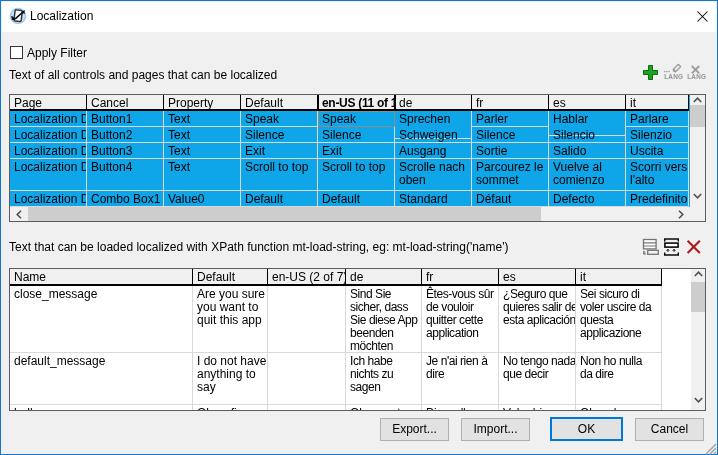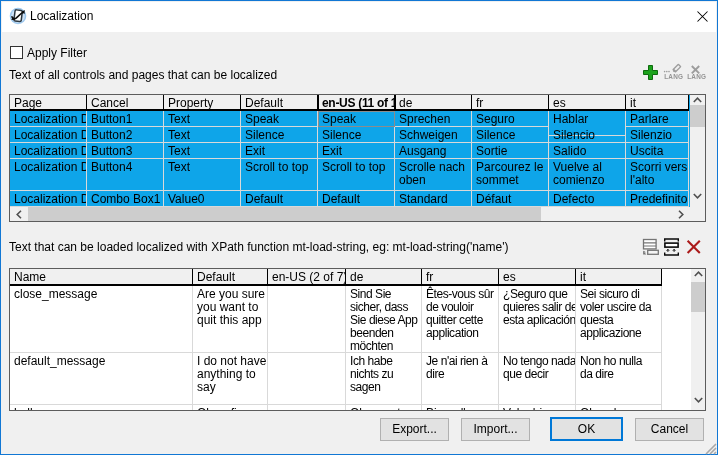--- a/index.html
+++ b/index.html
@@ -58,22 +58,22 @@
 <div class="hc" style="left:308px;top:0;width:77px;height:14px;font-weight:bold;letter-spacing:-0.3px;">en-US (11 of 11)</div>
 <div class="hc" style="left:385px;top:0;width:77px;height:14px;">de</div>
 <div class="hc" style="left:462px;top:0;width:77px;height:14px;">fr</div>
 <div class="hc" style="left:539px;top:0;width:77px;height:14px;">es</div>
 <div class="hc" style="left:616px;top:0;width:63px;height:14px;">it</div>
 <div class="cell" style="left:0px;top:16px;width:77px;height:16px;border-right:1px solid #d9d9d9;border-bottom:1px solid #d9d9d9">Localization Demo</div>
 <div class="cell" style="left:77px;top:16px;width:77px;height:16px;border-right:1px solid #d9d9d9;border-bottom:1px solid #d9d9d9">Button1</div>
 <div class="cell" style="left:154px;top:16px;width:77px;height:16px;border-right:1px solid #d9d9d9;border-bottom:1px solid #d9d9d9">Text</div>
 <div class="cell" style="left:231px;top:16px;width:77px;height:16px;border-right:1px solid #d9d9d9;border-bottom:1px solid #d9d9d9">Speak</div>
 <div class="cell" style="left:308px;top:16px;width:77px;height:16px;border-right:1px solid #d9d9d9;border-bottom:1px solid #d9d9d9">Speak</div>
-<div class="cell" style="left:385px;top:16px;width:77px;height:16px;border-right:1px solid #d9d9d9;border-bottom:1px solid #d9d9d9">Sprechen</div>
-<div class="cell" style="left:462px;top:16px;width:77px;height:16px;border-right:1px solid #d9d9d9;border-bottom:1px solid #d9d9d9">Seguro</div>
+<div class="cell" style="left:385px;top:16px;width:77px;height:28px;border-right:1px solid #d9d9d9;border-bottom:1px solid #d9d9d9">Sprechen</div>
+<div class="cell" style="left:462px;top:16px;width:77px;height:16px;border-right:1px solid #d9d9d9;border-bottom:1px solid #d9d9d9">Parler</div>
 <div class="cell" style="left:539px;top:16px;width:77px;height:25px;border-right:1px solid #d9d9d9;border-bottom:1px solid #d9d9d9">Hablar</div>
 <div class="cell" style="left:616px;top:16px;width:63px;height:16px;border-right:1px solid #d9d9d9;border-bottom:1px solid #d9d9d9">Parlare</div>
 <div class="cell" style="left:0px;top:32px;width:77px;height:16px;border-right:1px solid #d9d9d9;border-bottom:1px solid #d9d9d9">Localization Demo</div>
 <div class="cell" style="left:77px;top:32px;width:77px;height:16px;border-right:1px solid #d9d9d9;border-bottom:1px solid #d9d9d9">Button2</div>
 <div class="cell" style="left:154px;top:32px;width:77px;height:16px;border-right:1px solid #d9d9d9;border-bottom:1px solid #d9d9d9">Text</div>
 <div class="cell" style="left:231px;top:32px;width:77px;height:16px;border-right:1px solid #d9d9d9;border-bottom:1px solid #d9d9d9">Silence</div>
 <div class="cell" style="left:308px;top:32px;width:77px;height:16px;border-right:1px solid #d9d9d9;border-bottom:1px solid #d9d9d9">Silence</div>
 <div class="cell" style="left:385px;top:32px;width:77px;height:16px;border-right:1px solid #d9d9d9;border-bottom:1px solid #d9d9d9">Schweigen</div>
 <div class="cell" style="left:462px;top:32px;width:77px;height:16px;border-right:1px solid #d9d9d9;border-bottom:1px solid #d9d9d9">Silence</div>
 <div class="cell" style="left:539px;top:32px;width:77px;height:16px;border-right:1px solid #d9d9d9;border-bottom:1px solid #d9d9d9">Silencio</div>

